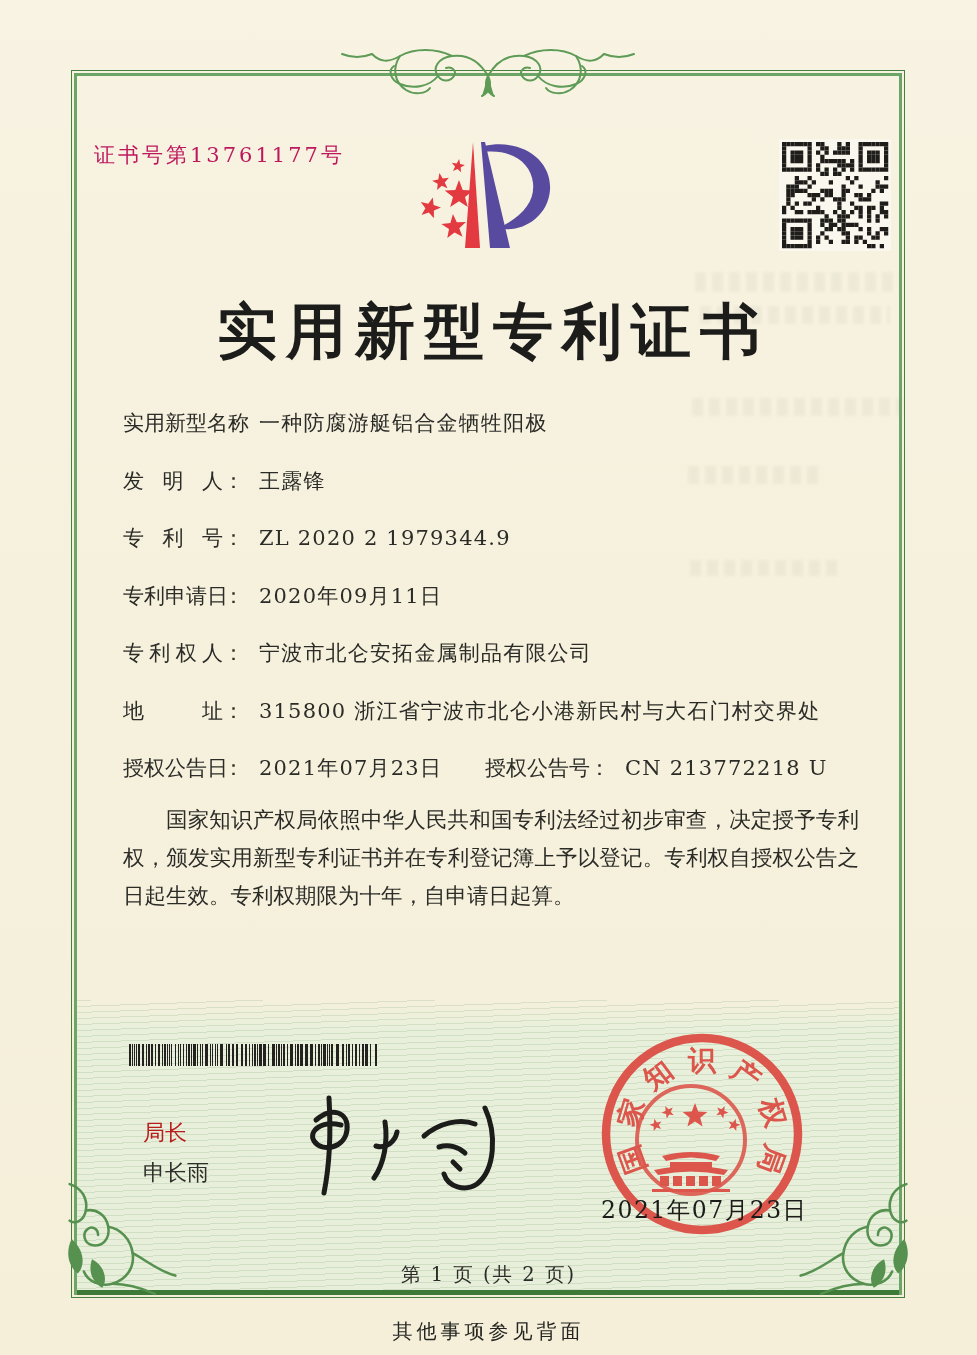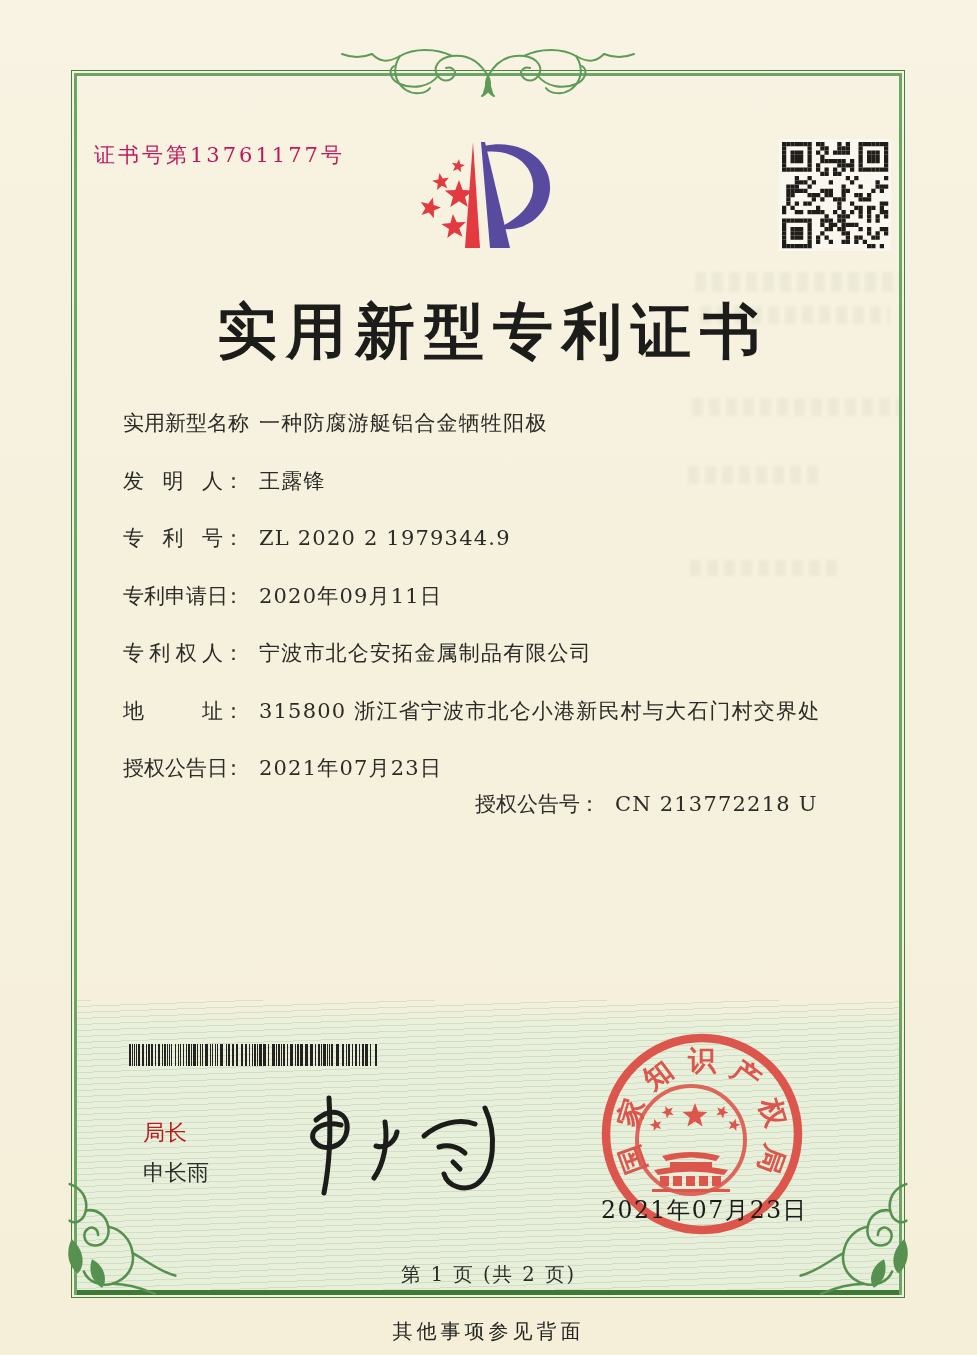--- a/index.html
+++ b/index.html
@@ -26,21 +26,21 @@
   .logo{left:418px;top:136px;width:145px;height:118px;z-index:4;}
   .qr{left:779px;top:139px;width:112px;height:112px;z-index:4;}
   .title{left:0;top:292px;width:100%;text-align:center;font-size:60px;font-weight:bold;
          letter-spacing:9px;text-indent:9px;color:#1c1c1a;z-index:4;}
   
   .fields{left:123px;top:409px;width:740px;z-index:4;}
   .frow{position:absolute;left:0;white-space:nowrap;font-size:21px;}
   .flabel{display:inline-block;width:100px;text-align:justify;text-align-last:justify;
           text-justify:inter-character;vertical-align:bottom;}
   .fvalue{margin-left:15px;letter-spacing:1.2px;}
-  .grant2{position:absolute;left:352px;top:0;white-space:nowrap;margin-top:36px;}
+  .grant2{position:absolute;left:362px;top:0;white-space:nowrap;}
   .grant2 .flabel{width:104px;}
   
   .paras{left:123px;top:801px;width:736px;font-size:21.5px;line-height:38px;z-index:4;}
   .paras p{margin:0;text-indent:2em;text-align:justify;}
   
   .barcode{left:129px;top:1044px;width:248px;height:22px;z-index:4;}
   .signer-title{left:143px;top:1118px;font-size:22px;font-family:"DejaVu Sans","Liberation Sans",sans-serif;color:#b91c1c;z-index:4;}
   .signer-name{left:143px;top:1158px;font-size:22px;font-family:Liberation Mono, monospace;color:#2e2e2a;z-index:4;}
   .signature{left:288px;top:1090px;width:220px;height:110px;z-index:4;}
   .seal{left:596px;top:1028px;width:212px;height:212px;z-index:4;opacity:.92;}
@@ -411,20 +411,21 @@
   <div class="frow" style="top:173px"><span class="flabel">专利申请日</span><span>：</span><span class="fvalue">2020年09月11日</span></div>
   <div class="frow" style="top:230px"><span class="flabel">专利权人</span><span>：</span><span class="fvalue">宁波市北仑安拓金属制品有限公司</span></div>
   <div class="frow" style="top:288px"><span class="flabel">地址</span><span>：</span><span class="fvalue">315800 浙江省宁波市北仑小港新民村与大石门村交界处</span></div>
   <div class="frow" style="top:345px">
     <span class="flabel">授权公告日</span><span>：</span><span class="fvalue">2021年07月23日</span>
     <span class="grant2"><span class="flabel">授权公告号</span><span>：</span><span class="fvalue">CN 213772218 U</span></span>
   </div>
 </div>
 
 <div class="abs paras">
+  <p>国家知识产权局依照中华人民共和国专利法经过初步审查，决定授予专利权，颁发实用新型专利证书并在专利登记簿上予以登记。专利权自授权公告之日起生效。专利权期限为十年，自申请日起算。</p>
 </div>
 
 <svg class="abs barcode" id="barcode-svg" viewBox="0 0 248 22" preserveAspectRatio="none">
     <rect x="0" y="0" width="2" height="22" fill="#23221e"></rect>
     <rect x="3" y="0" width="1" height="22" fill="#23221e"></rect>
     <rect x="5" y="0" width="1" height="22" fill="#23221e"></rect>
     <rect x="7" y="0" width="1" height="22" fill="#23221e"></rect>
     <rect x="9" y="0" width="2" height="22" fill="#23221e"></rect>
     <rect x="13" y="0" width="2" height="22" fill="#23221e"></rect>
     <rect x="17" y="0" width="1" height="22" fill="#23221e"></rect>

